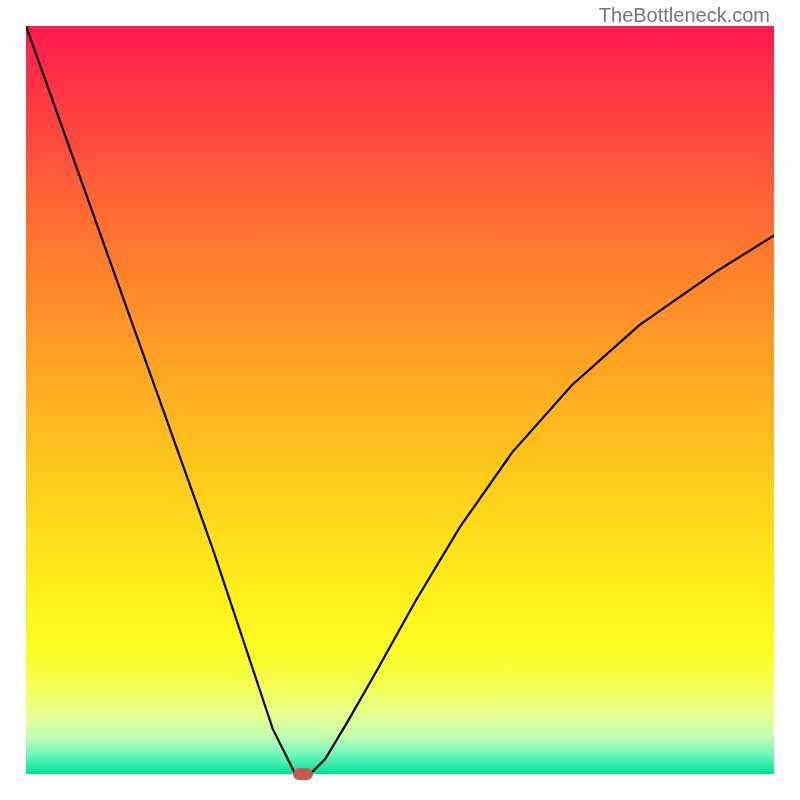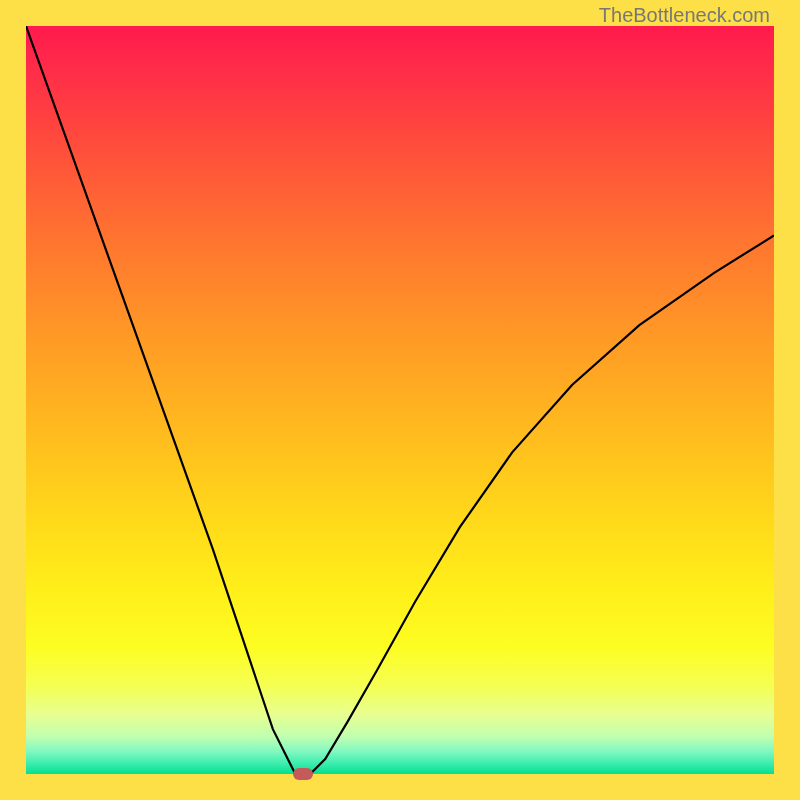--- a/index.html
+++ b/index.html
@@ -8,21 +8,21 @@
     width: 800px;
     height: 800px;
     overflow: hidden;
     font-family: Arial, sans-serif;
     background: #000;
   }
   .chart-container {
     position: relative;
     width: 800px;
     height: 800px;
-    background: #fde047;
+    background: #ffffff;
   }
   .plot-area {
     position: absolute;
     left: 26px;
     top: 26px;
     width: 748px;
     height: 748px;
     background: linear-gradient(to bottom,
       #ff1a4d 0%,
       #ff2a4a 5%,

